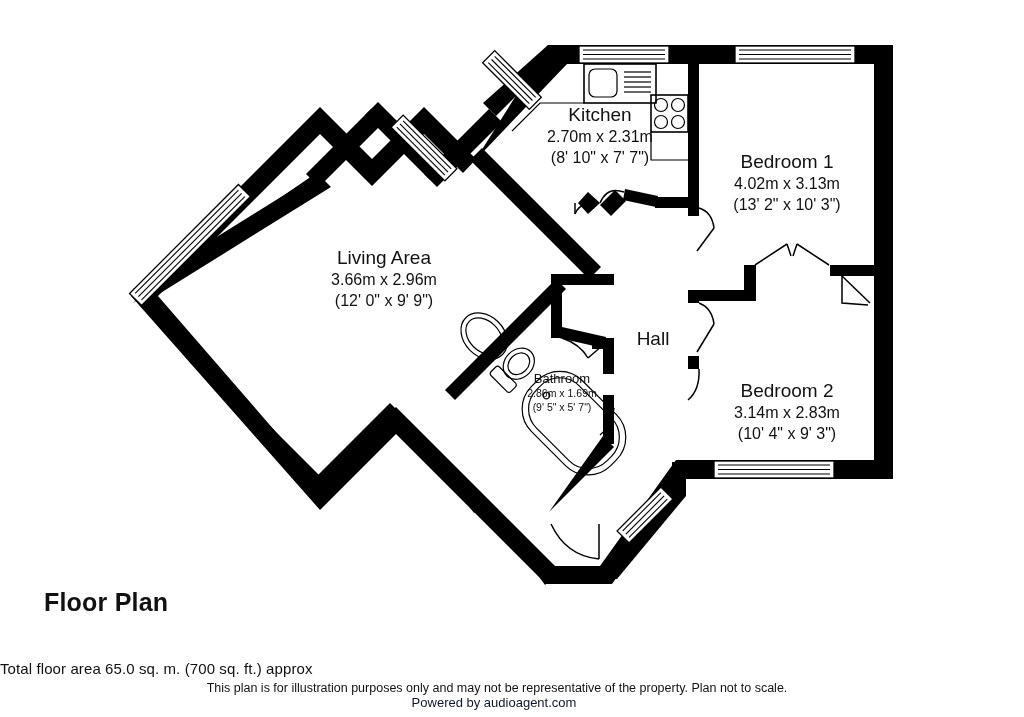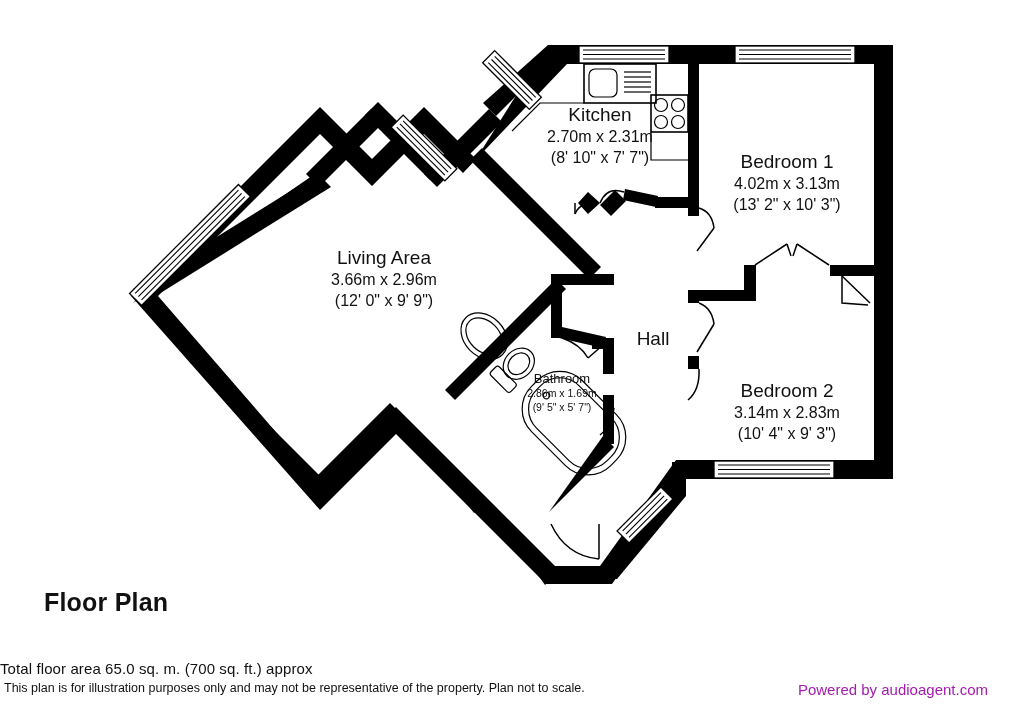--- a/index.html
+++ b/index.html
@@ -106,32 +106,33 @@
     width: 990px;
   }
   #total-area {
     font-size: 15px;
     color: #111111;
     margin: 0 0 4px 0;
     letter-spacing: 0.1px;
   }
   #disclaimer-row {
     display: flex;
-    align-items: flex-start;
+    align-items: center;
     justify-content: space-between;
     width: 100%;
+    flex-direction: column;
   }
   #disclaimer {
     font-size: 12.5px;
     color: #111111;
     padding-left: 4px;
   }
   #powered-by {
-    font-size: 15px;
-    color: #a21caf;
+    font-size: 13px;
+    color: #0f172a;
     white-space: nowrap;
     padding-right: 2px;
   }
 </style>
 </head>
 <body>
 
 <div id="plan-stage">
   <svg id="floorplan-svg" viewBox="0 0 1024 717" xmlns="http://www.w3.org/2000/svg">
 

